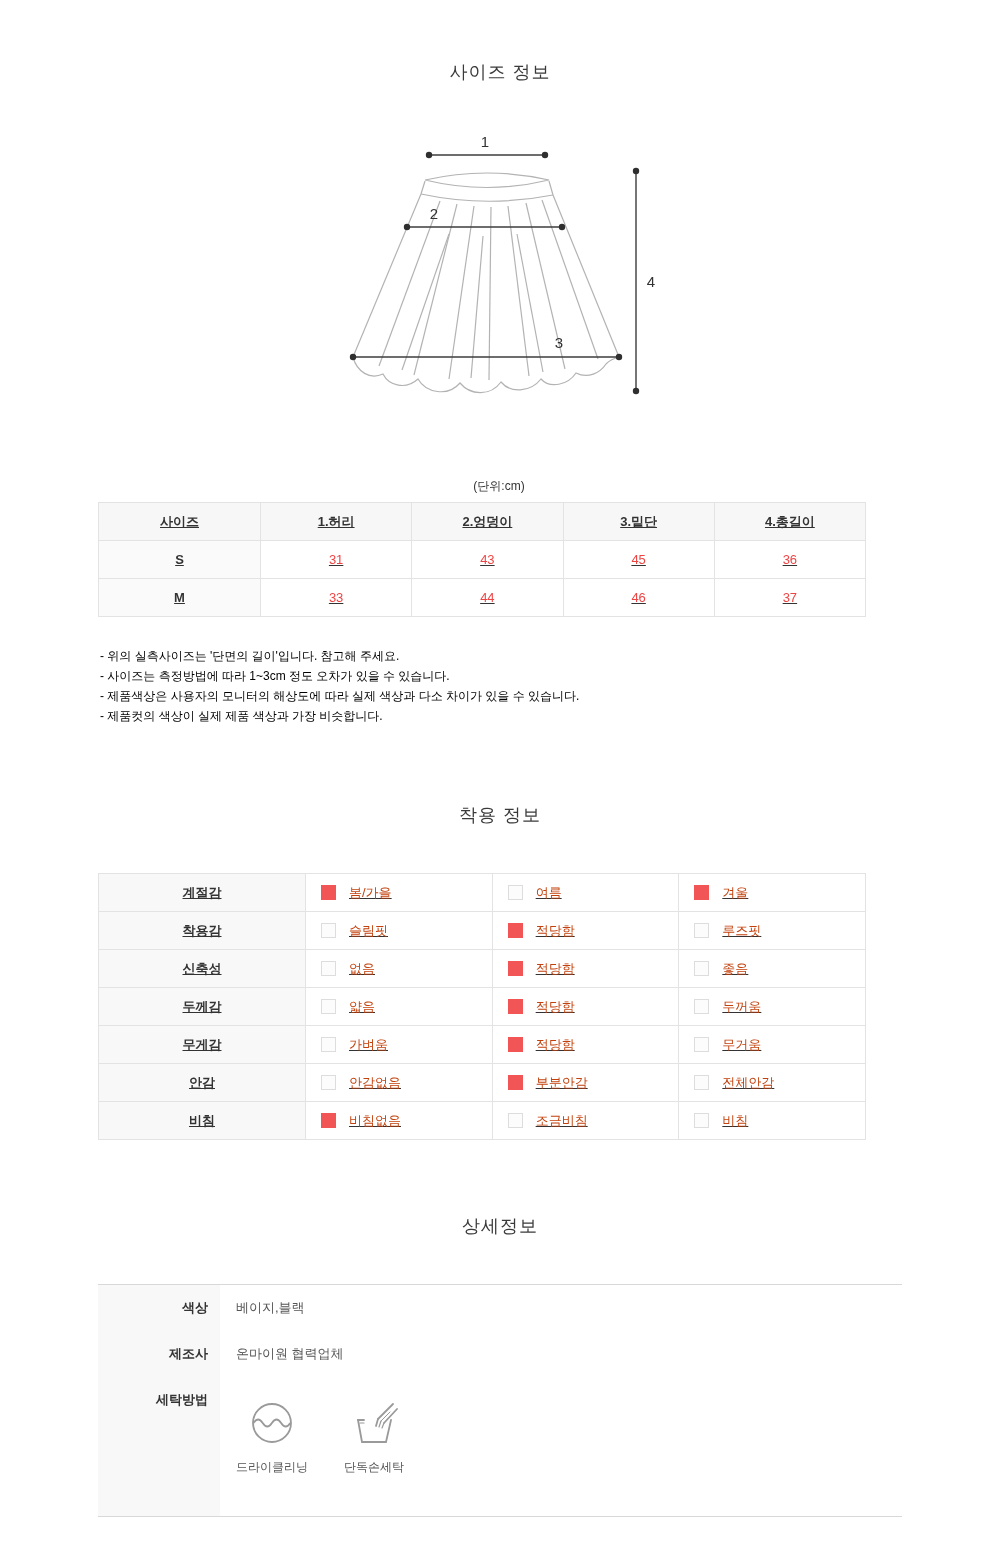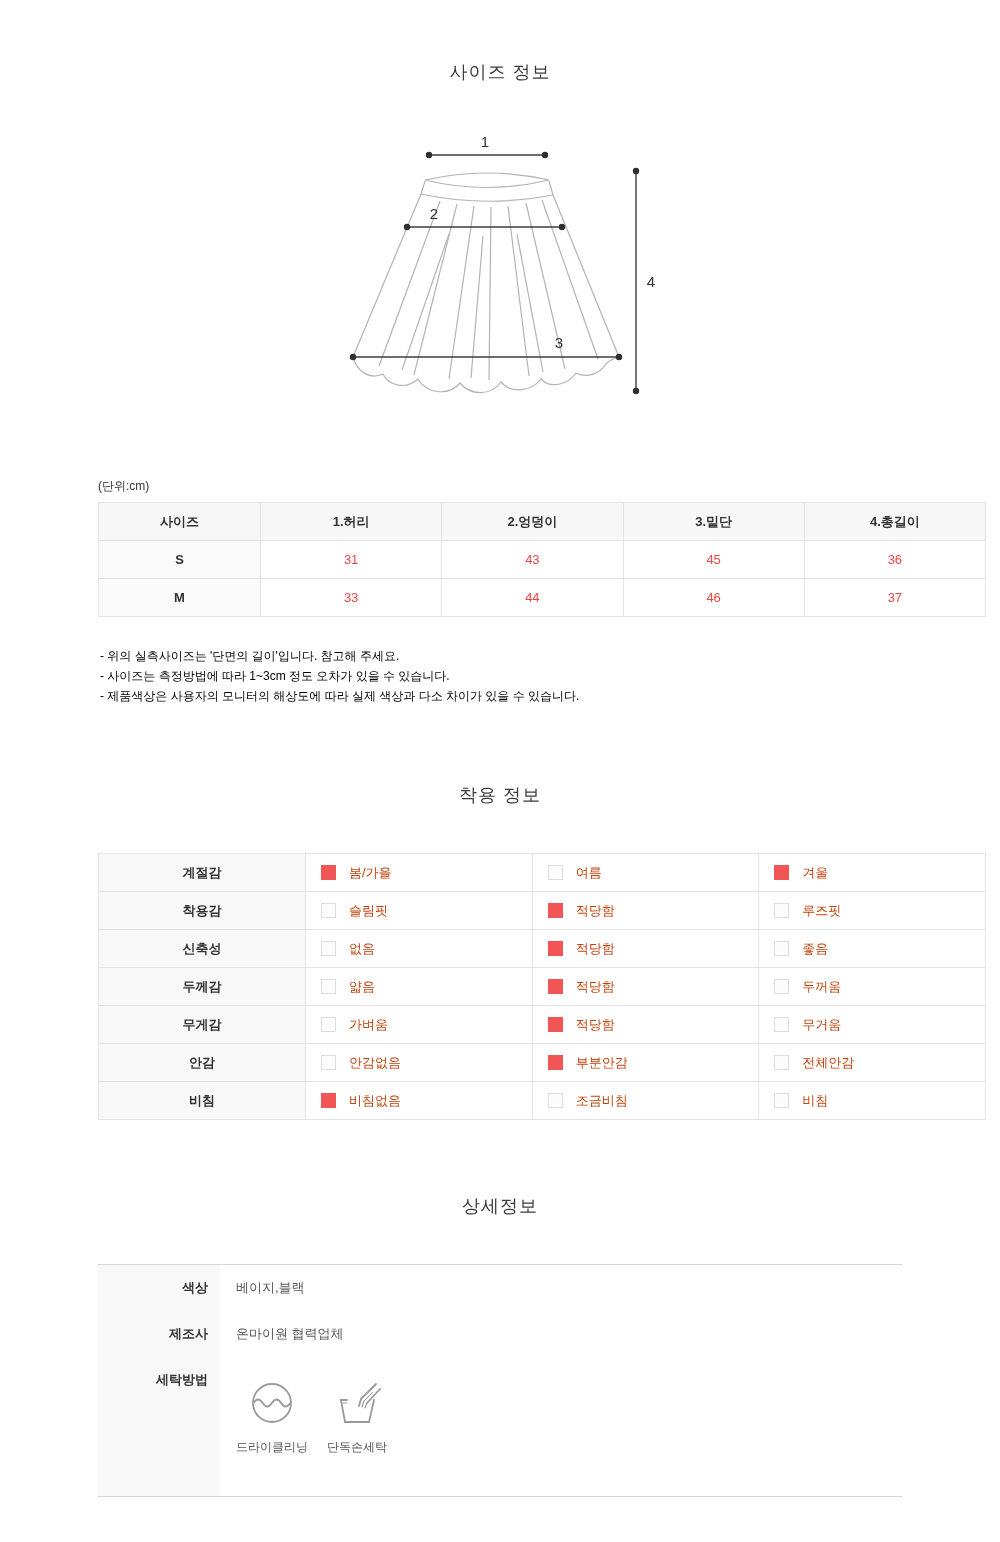--- a/index.html
+++ b/index.html
@@ -23,28 +23,28 @@
   .sec-title.size  { padding-top: 52px; }
   .sec-title.fit   { padding-top: 72px; }
   .sec-title.detail{ padding-top: 66px; }
 
   
   .diagram { margin-top: 44px; text-align: center; }
   .diagram svg { display: inline-block; margin-left: 14px; }
 
   
   .unit {
-    text-align: left;
+    text-align: center;
     font-size: 12px;
     color: #333;
     margin: 46px 2px 7px 0;
   }
 
   
-  table { border-collapse: collapse; width: 888px; table-layout: fixed; }
+  table { border-collapse: collapse; width: 768px; table-layout: fixed; text-decoration: underline; }
   td, th { border: 1px solid #e3e3e3; height: 38px; font-size: 13px; }
 
   .size-table th {
     background: #f7f7f7; font-weight: bold; color: #333; text-align: center;
   }
   .size-table td { text-align: center; color: #ef4444; }
   .size-table td.size-label { background: #fafafa; font-weight: bold; color: #333; }
   .size-table col.c0 { width: 162px; }
 
   .fit-table { margin-top: 46px; border-radius: 10px; }
@@ -76,21 +76,21 @@
     display: grid;
     grid-template-columns: 122px 1fr;
   }
   .d-label {
     background: #f8f8f8; text-align: right;
     padding: 14px 12px 14px 0;
     font-size: 13px; font-weight: bold; color: #333;
   }
   .d-value { padding: 14px 0 14px 16px; font-size: 13px; color: #555; }
   .wash-value { padding-bottom: 40px; }
-  .wash-icons { display: flex; gap: 19px; margin-top: 8px; }
+  .wash-icons { display: flex; gap: 36px; margin-top: 8px; }
   .wash-item { display: flex; flex-direction: column; align-items: center; gap: 12px; }
   .wash-item .w-label { font-size: 12px; color: #555; }
 </style>
 </head>
 <body>
 
 <main class="container">
 
   <section>
     <h2 class="sec-title size">사이즈 정보</h2>
@@ -183,20 +183,21 @@
             <td>46</td>
             <td>37</td>
           </tr>
         </tbody>
     </table>
 
     <div class="notes" id="notes">
         <p>- 위의 실측사이즈는 '단면의 길이'입니다. 참고해 주세요.</p>
         <p>- 사이즈는 측정방법에 따라 1~3cm 정도 오차가 있을 수 있습니다.</p>
         <p>- 제품색상은 사용자의 모니터의 해상도에 따라 실제 색상과 다소 차이가 있을 수 있습니다.</p>
+        <p>- 제품컷의 색상이 실제 제품 색상과 가장 비슷합니다.</p>
       </div>
   </section>
 
   <section>
     <h2 class="sec-title fit">착용 정보</h2>
 
     <table class="fit-table">
       <colgroup>
           <col class="c0">
           <col>

